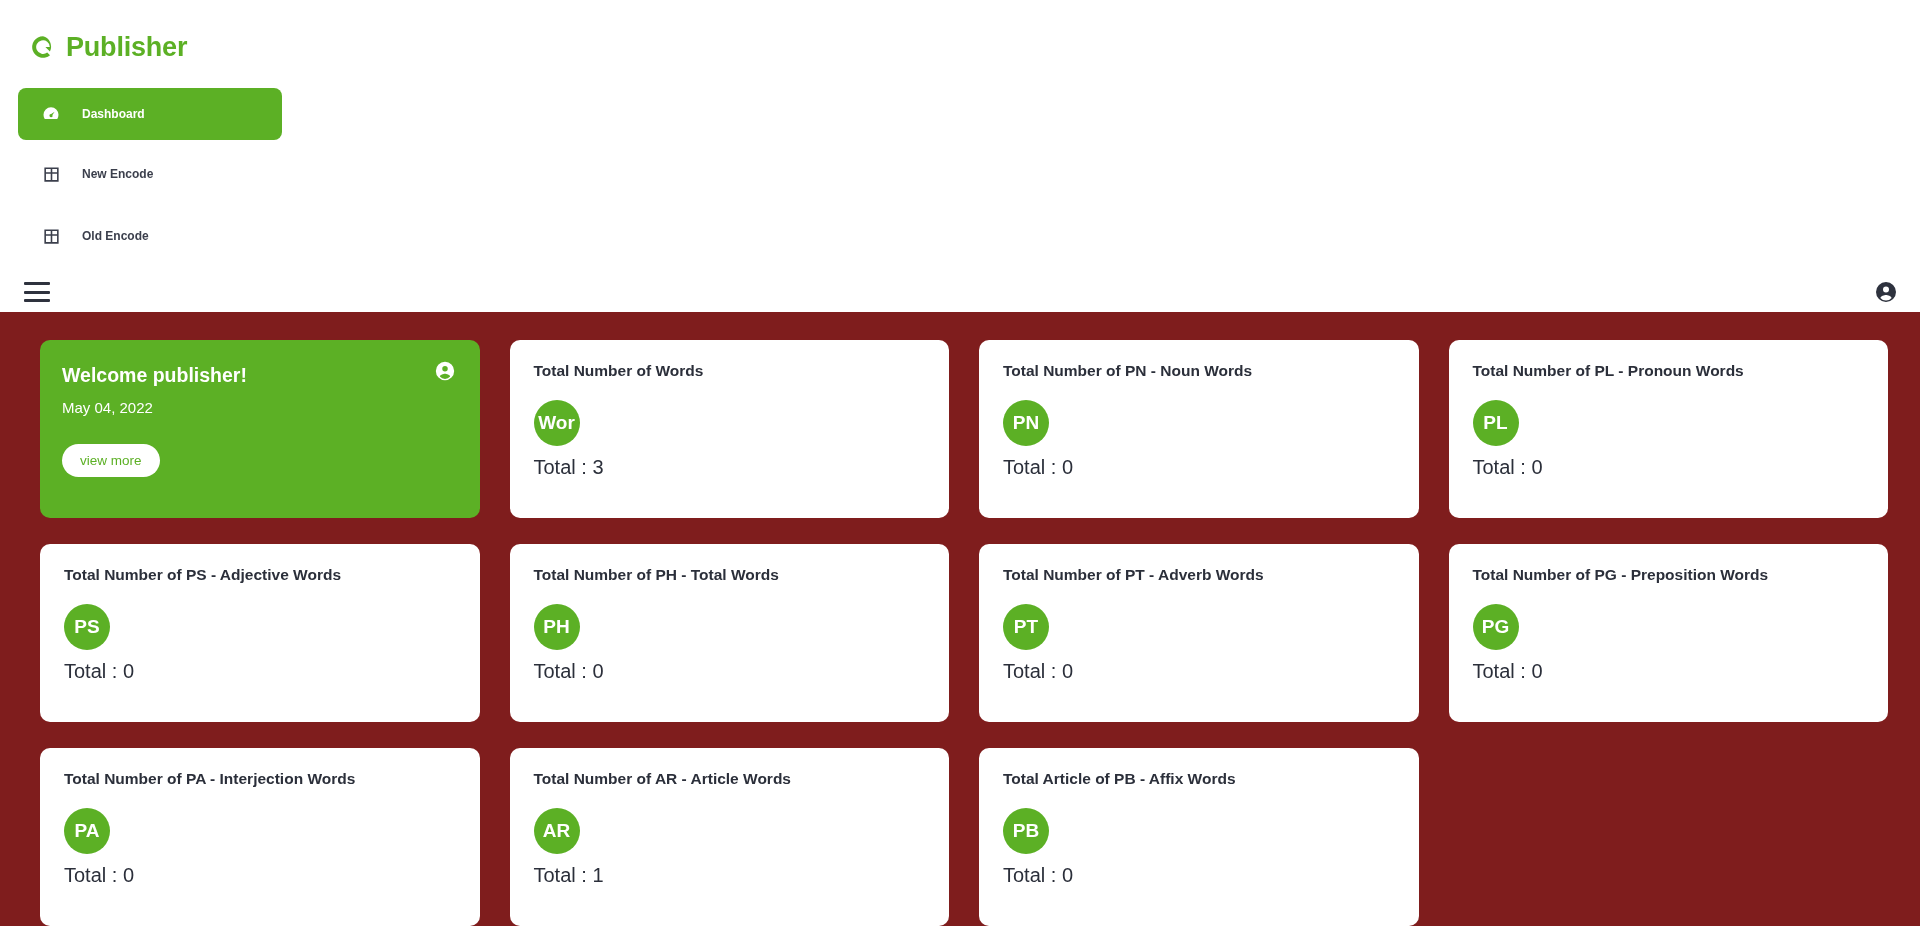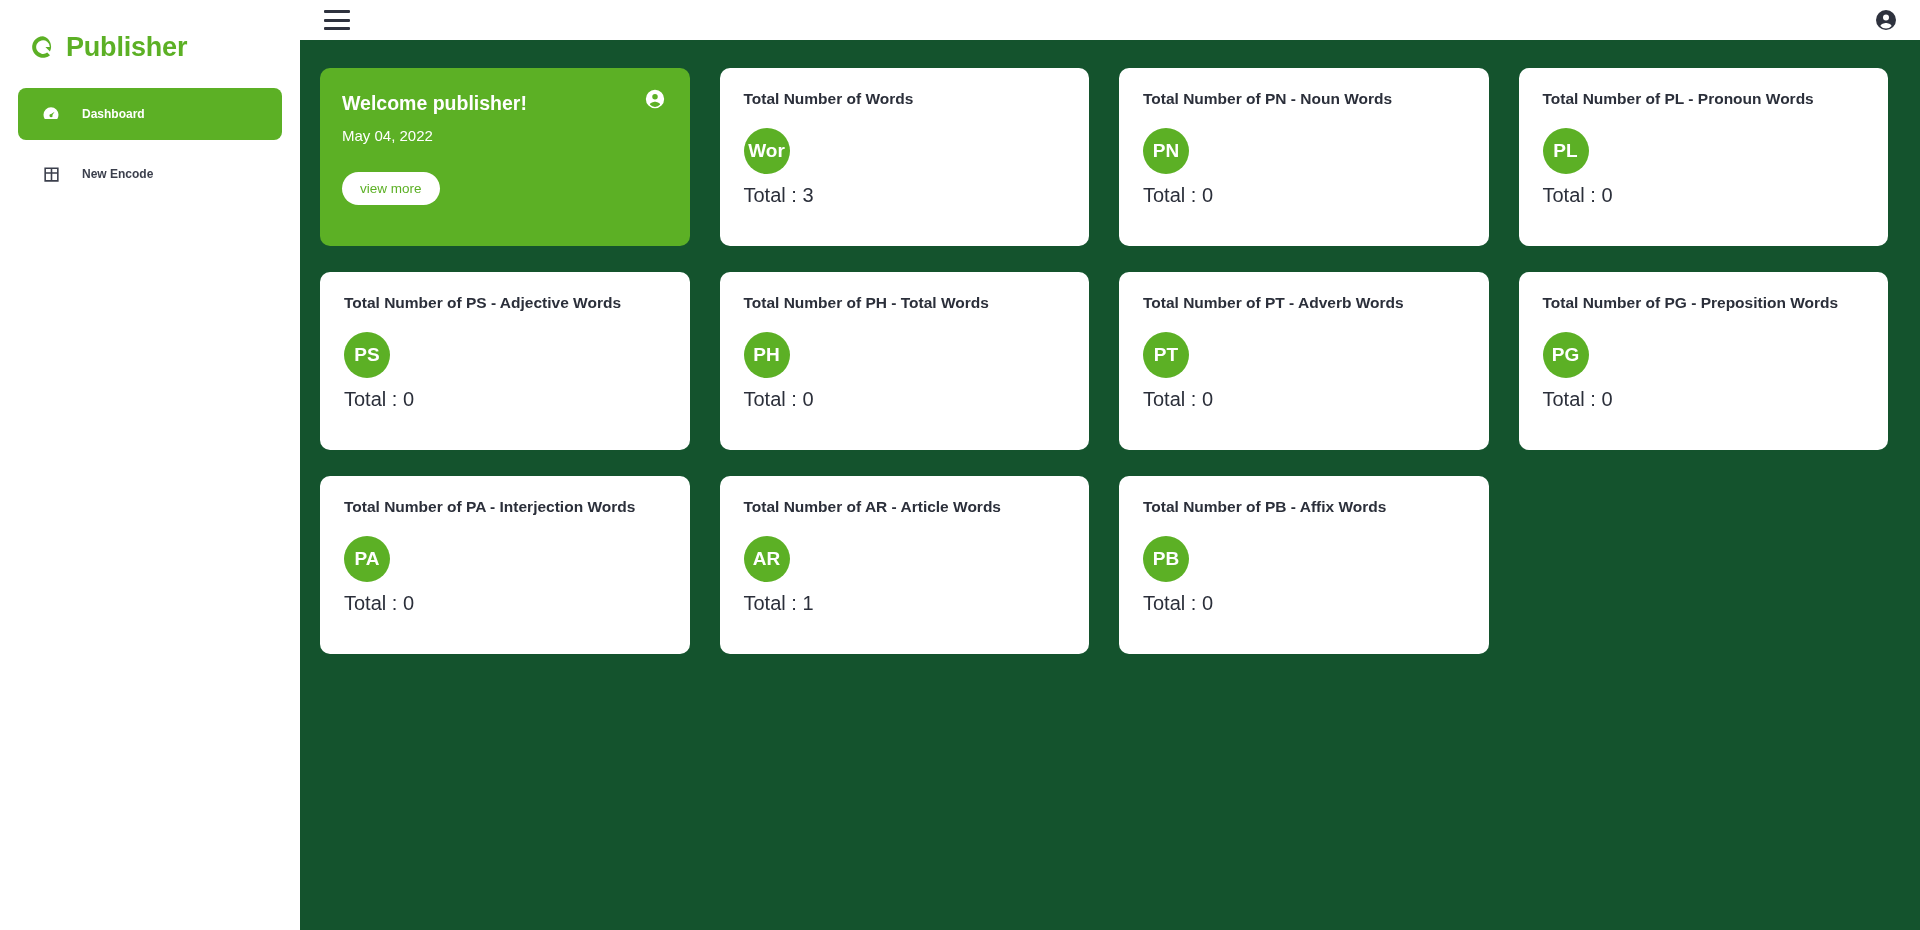--- a/index.html
+++ b/index.html
@@ -2,21 +2,21 @@
 <html><head>
 <meta charset="utf-8">
 <style>
   * { box-sizing: border-box; margin: 0; padding: 0; }
   html, body {
     width: 1920px; height: 930px;
     font-family: "Liberation Sans", sans-serif;
     background: #ffffff;
     overflow: hidden;
   }
-  .app { display: flex; width: 1920px; height: 684px; }
+  .app { display: flex; width: 1920px; height: 684px; flex-direction: column; }
 
   
   .sidebar {
     width: 300px; min-width: 300px; height: 930px;
     background: #ffffff;
     padding: 0;
   }
   .brand {
     display: flex; align-items: center; gap: 10px;
     padding: 22px 0 0 30px;
@@ -58,22 +58,22 @@
     background: #ffffff;
     display: flex; align-items: center; justify-content: space-between;
     padding: 0 22px 0 24px;
   }
   .hamburger { width: 26px; height: 20px; display:flex; flex-direction:column; justify-content:space-between; cursor:pointer; }
   .hamburger span { display:block; height:3px; background:#2e323e; border-radius:1px; }
   .account-icon { width: 24px; height: 24px; cursor: pointer; }
 
   .content {
     flex: 1;
-    background: #14532d;
-    padding: 28px 32px 0 20px;
+    background: #7f1d1d;
+    padding: 28px 32px 0 40px;
     overflow: hidden;
   }
   .grid {
     display: grid;
     grid-template-columns: repeat(4, 1fr);
     gap: 26px 30px;
   }
 
   
   .welcome-card {
@@ -158,20 +158,28 @@
 
       <div class="nav-item plain">
         <span class="nav-icon">
           <svg width="19" height="19" viewBox="0 0 24 24">
             <path d="M3 3h18v18H3V3zm2 2v4h6V5H5zm8 0v4h6V5h-6zM5 11v8h6v-8H5zm8 0v8h6v-8h-6z"></path>
           </svg>
         </span>
         <span>New Encode</span>
       </div>
 
+      <div class="nav-item plain">
+        <span class="nav-icon">
+          <svg width="19" height="19" viewBox="0 0 24 24">
+            <path d="M3 3h18v18H3V3zm2 2v4h6V5H5zm8 0v4h6V5h-6zM5 11v8h6v-8H5zm8 0v8h6v-8h-6z"></path>
+          </svg>
+        </span>
+        <span>Old Encode</span>
+      </div>
     </nav>
   </aside>
 
   <div class="main">
 
     <header class="topbar">
       <div class="hamburger">
         <span></span>
           <span></span>
           <span></span>
@@ -246,21 +254,21 @@
           <div class="stat-total">Total : 0</div>
         </div>
 
         <div class="stat-card">
           <div class="stat-title">Total Number of AR - Article Words</div>
           <div class="stat-badge">AR</div>
           <div class="stat-total">Total : 1</div>
         </div>
 
         <div class="stat-card">
-          <div class="stat-title">Total Number of PB - Affix Words</div>
+          <div class="stat-title">Total Article of PB - Affix Words</div>
           <div class="stat-badge">PB</div>
           <div class="stat-total">Total : 0</div>
         </div>
 
       </div>
     </section>
   </div>
 </div>
 
 </body></html>

